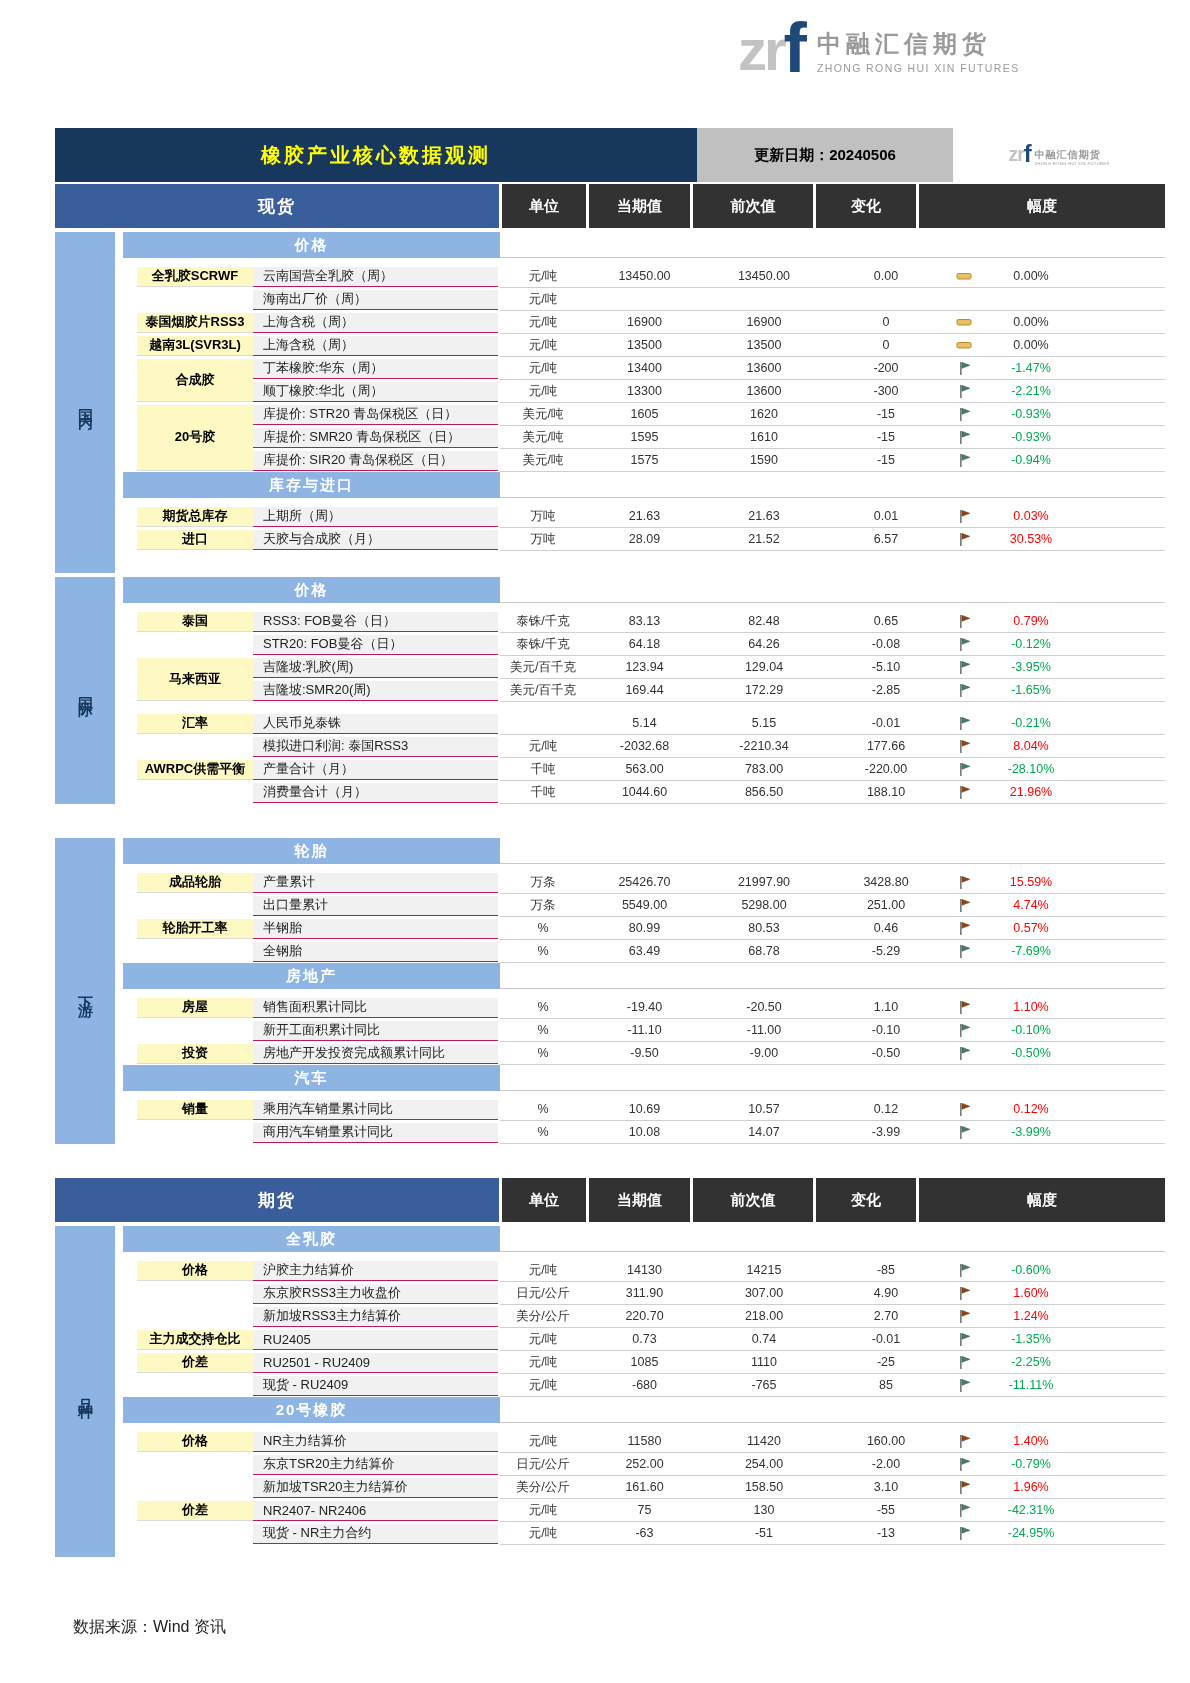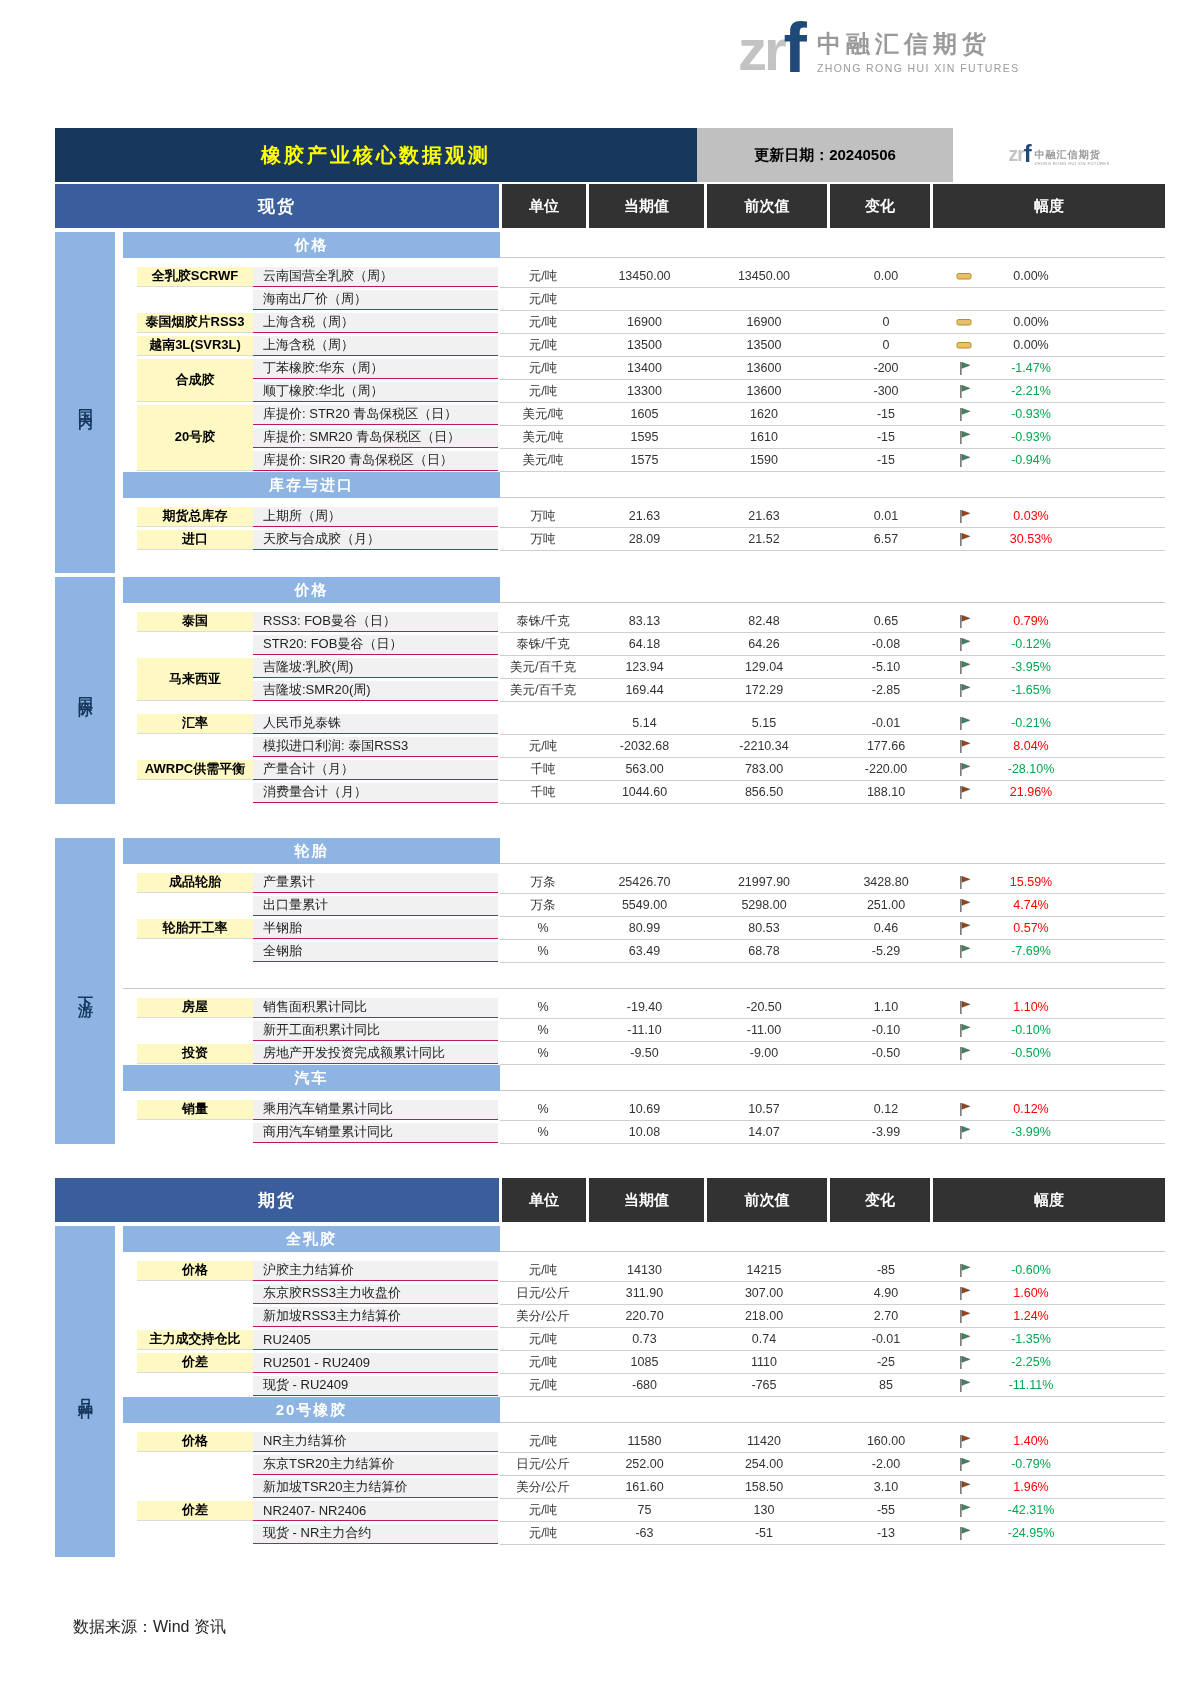--- a/index.html
+++ b/index.html
@@ -33,21 +33,21 @@
   .mini-txt { display:flex; flex-direction:column; padding-top:4px; }
   .mini-cn { font-size:11px; font-weight:bold; color:#9a9a9a; letter-spacing:1px; }
   .mini-en { font-size:4.5px; color:#9a9a9a; letter-spacing:.4px; }
 
   
   .head-row { display:flex; gap:3px; height:44px; margin-bottom:4px; background:#fff; }
   .head-blue { width:444px; background:#3a5d9c; color:#fff; font-weight:bold; font-size:17px;
     letter-spacing:2px; display:flex; align-items:center; justify-content:center; }
   .head-dark { background:#323232; color:#fff; font-weight:bold; font-size:15px;
     display:flex; align-items:center; justify-content:center; }
-  .hd-unit{width:84px;} .hd-cur{width:115px;} .hd-prev{width:120px;} .hd-chg{width:100px;} .hd-pct{flex:1;}
+  .hd-unit{width:84px;} .hd-cur{width:101px;} .hd-prev{width:120px;} .hd-chg{width:100px;} .hd-pct{flex:1;}
 
   
   .table-group { display:flex; margin-bottom:4px; }
   .sidebar-cell { width:60px; background:#8db4e2; color:#17375d; font-weight:bold; font-size:15px;
     display:flex; align-items:center; justify-content:center; margin-right:8px;
     writing-mode:vertical-lr; text-orientation:upright; letter-spacing:6px; }
   .group-content { width:1042px; }
 
   
   .sub-row { display:flex; height:26px; margin-bottom:7px; }
@@ -531,20 +531,21 @@
             <div class="flag-cell">
               <svg width="13" height="15" viewBox="0 0 13 15">
                 <rect x="2.1" y="1" width="1.5" height="13" fill="#6e6e6e"></rect>
                 <path d="M4 1.4 L11.8 4.3 L4 7.2 Z" fill="#3a8a5f" stroke="#3c3c3c" stroke-width="0.5"></path>
               </svg>
             </div>
             <div class="val-cell pct-down">-7.69%</div>
             <div class="val-cell"></div>
           </div>
           <div class="sub-row">
+            <div class="sub-band">房地产</div>
             <div class="sub-line"></div>
           </div>
           <div class="rows-grid">
             <div class="cat-cell">
               <div class="label-box">房屋</div>
             </div>
             <div class="name-cell">
               <div class="name-box">销售面积累计同比</div>
             </div>
             <div class="val-cell">%</div>

